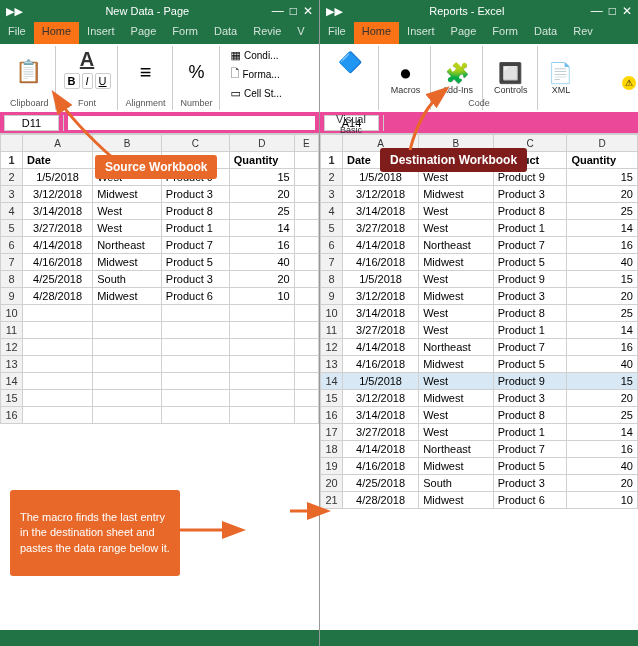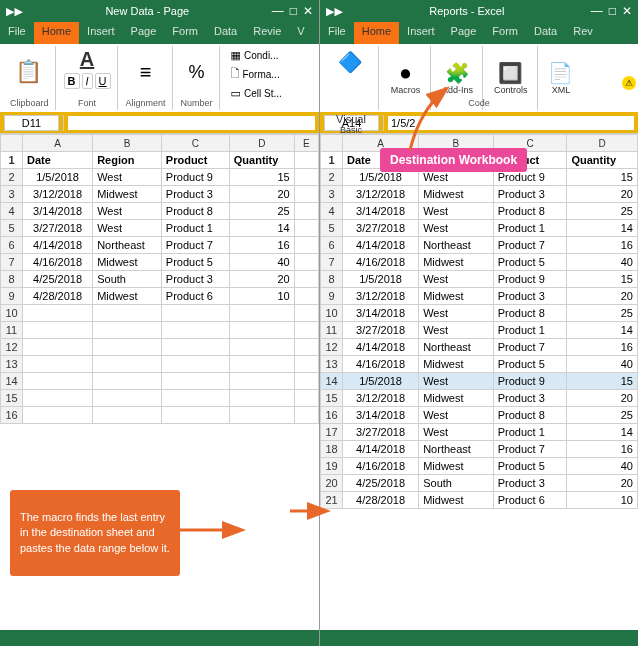--- a/index.html
+++ b/index.html
@@ -22,21 +22,21 @@
     .ribbon-tab.active { background: #f97316; color: #333; font-weight: 500; }
     .ribbon-content { display: flex; height: 68px; padding: 2px 4px; gap: 2px; align-items: stretch; }
     .ribbon-group { display: flex; flex-direction: column; align-items: center; border-right: 1px solid #ccc; padding: 2px 6px; min-width: 40px; }
     .ribbon-group-label { font-size: 9px; color: #555; margin-top: auto; padding-top: 2px; }
     .ribbon-group-buttons { display: flex; gap: 2px; flex: 1; align-items: center; }
     .ribbon-btn { display: flex; flex-direction: column; align-items: center; cursor: pointer; padding: 2px 3px; border-radius: 2px; min-width: 28px; }
     .ribbon-small-group { display: flex; flex-direction: column; gap: 1px; }
     .ribbon-small-btn { display: flex; align-items: center; gap: 3px; cursor: pointer; padding: 1px 3px; font-size: 10px; border-radius: 2px; white-space: nowrap; }
 
     
-    .formula-bar { height: 22px; display: flex; align-items: center; border-bottom: 1px solid #ccc; background: #eab308; padding: 0 4px; gap: 4px; font-size: 11px; }
+    .formula-bar { height: 22px; display: flex; align-items: center; border-bottom: 1px solid #ccc; background: #ec4899; padding: 0 4px; gap: 4px; font-size: 11px; }
     .cell-ref { width: 55px; border: 1px solid #ccc; padding: 1px 3px; font-size: 11px; text-align: center; }
     .formula-divider { width: 1px; height: 16px; background: #ccc; }
     .formula-input { flex: 1; border: none; outline: none; font-size: 11px; padding: 1px 3px; }
     .sheet-table { border-collapse: collapse; width: 100%; }
     .sheet-table th, .sheet-table td { border: 1px solid #d0d0d0; padding: 1px 4px; font-size: 11px; white-space: nowrap; height: 17px; }
     .sheet-table th { background: #f2f2f2; text-align: center; font-weight: normal; color: #333; font-size: 10px; min-width: 20px; }
     .row-num { background: #f2f2f2; text-align: center; color: #333; font-size: 10px; font-weight: normal; min-width: 22px; }
     .col-header { background: #f2f2f2; text-align: center; }
     .header-row td { font-weight: bold; background: #fff; }
     .data-cell { text-align: left; }
@@ -281,20 +281,34 @@
               <td></td>
               <td></td>
               <td></td>
               <td></td>
               <td></td>
             </tr>
         </tbody>
       </table>
     </div>
 
+    <div style="position:absolute; top:155px; left:95px; z-index:20; pointer-events:none;">
+      <div style="background:#e8682a; color:white; padding:5px 10px; border-radius:3px; font-size:12px; font-weight:bold; display:inline-block;">
+        <span>Source Workbook</span>
+      </div>
+      
+      <svg width="80" height="80" style="position:absolute; top:-70px; left:-50px;">
+        <defs>
+          <marker id="arrowL" markerWidth="8" markerHeight="8" refX="6" refY="3" orient="auto">
+            <path d="M0,0 L0,6 L8,3 z" fill="#e8682a"></path>
+          </marker>
+        </defs>
+        <path d="M70,75 Q30,40 10,10" stroke="#e8682a" stroke-width="3" fill="none" marker-end="url(#arrowL)"></path>
+      </svg>
+    </div>
 
     <div style="position:absolute; bottom:70px; left:10px; z-index:20; pointer-events:none; width:170px;">
       <div style="background:#e8682a; color:white; padding:20px 10px; border-radius:3px; font-size:11px; line-height:1.4;">
         <span>The macro finds the last entry in the destination sheet and pastes the data range below it.</span>
       </div>
 
       <svg width="100" height="30" style="position:absolute; top:30px; right:-80px;">
         <defs>
           <marker id="arrowM" markerWidth="8" markerHeight="8" refX="6" refY="3" orient="auto">
             <path d="M0,0 L0,6 L8,3 z" fill="#e8682a"></path>
@@ -376,21 +390,20 @@
       </div>
 
       <div style="position:absolute; bottom:4px; left:0; right:0; text-align:center;">
         <span style="font-size:9px; color:#555;">Code</span>
       </div>
     </div>
 
     <div class="formula-bar">
       <input class="cell-ref" value="A14" readonly="" style="font-size: 11px; font-family: inherit;">
       <div class="formula-divider"></div>
-      <input class="formula-input" value="1/5/2" readonly="" style="">
     </div>
 
     <div class="sheet-scroll">
       <table class="sheet-table">
         <thead>
           <tr>
             <th class="col-header" style="width:22px;"></th>
             <th class="col-header">A</th>
             <th class="col-header">B</th>
             <th class="col-header">C</th>
@@ -545,21 +558,21 @@
             <td class="date-cell">4/28/2018</td>
             <td class="data-cell">Midwest</td>
             <td class="data-cell">Product 6</td>
             <td class="num-cell">10</td>
           </tr>
         </tbody>
       </table>
     </div>
 
     <div style="position:absolute; top:148px; left:60px; z-index:20; pointer-events:none;">
-      <div style="background:#ec4899; color:white; padding:5px 10px; border-radius:3px; font-size:12px; font-weight:bold; display:inline-block; white-space:nowrap;">
+      <div style="background:#7f1d1d; color:white; padding:5px 10px; border-radius:3px; font-size:12px; font-weight:bold; display:inline-block; white-space:nowrap;">
         <span>Destination Workbook</span>
       </div>
       
       <svg width="80" height="80" style="position:absolute; top:-68px; left:10px;">
         <defs>
           <marker id="arrowR" markerWidth="8" markerHeight="8" refX="6" refY="3" orient="auto">
             <path d="M0,0 L0,6 L8,3 z" fill="#e8682a"></path>
           </marker>
         </defs>
         <path d="M20,70 Q30,30 55,10" stroke="#e8682a" stroke-width="3" fill="none" marker-end="url(#arrowR)"></path>

